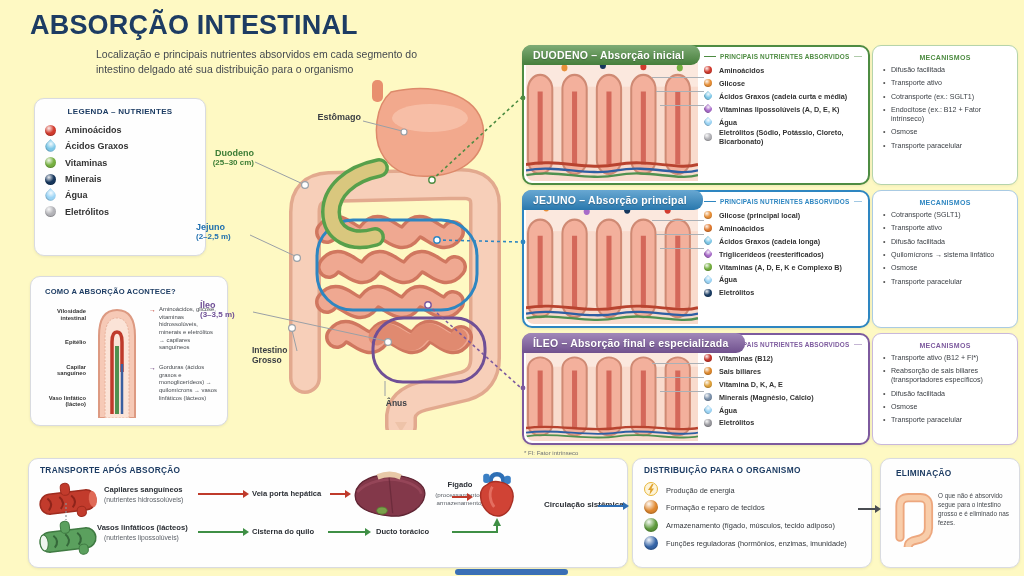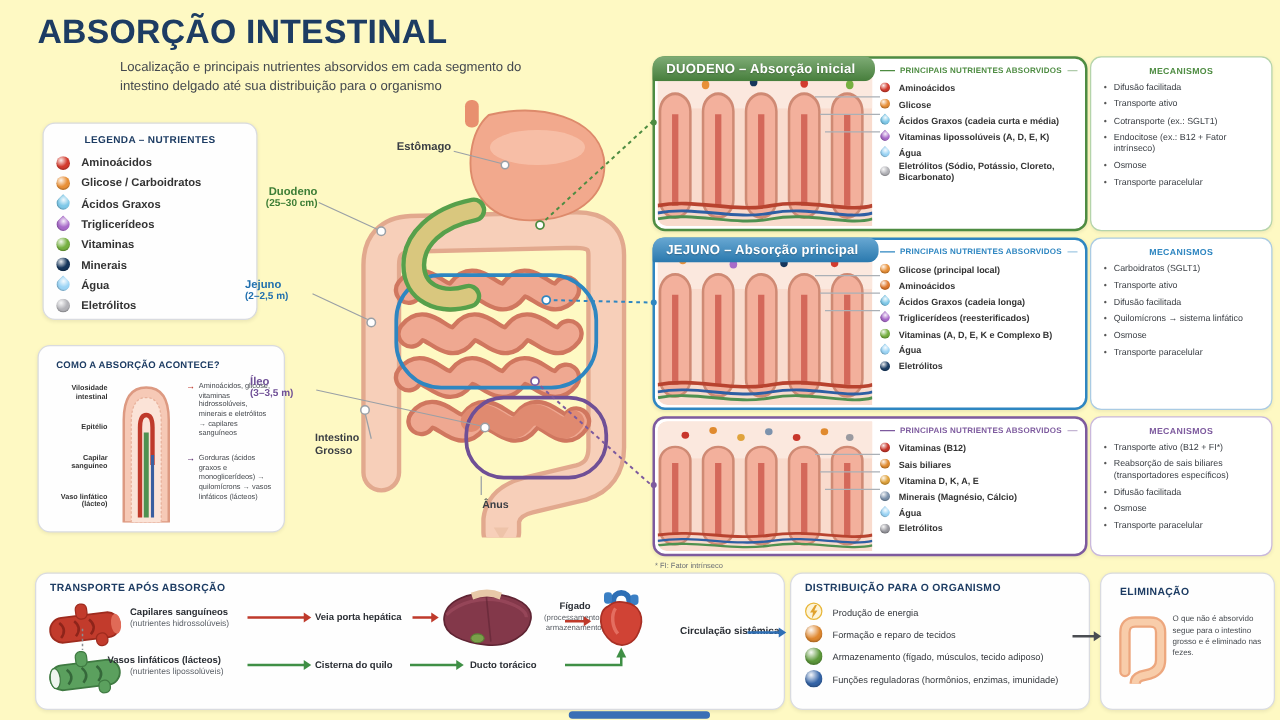--- a/index.html
+++ b/index.html
@@ -94,34 +94,26 @@
 
   <div class="card" id="legend">
     <h3>LEGENDA – NUTRIENTES</h3>
     <ul>
 
         <li>
           <span class="dot" data-shape="circle" style="background-color: rgb(210, 59, 46);"></span>
           <span class="lbl">Aminoácidos</span>
         </li>
 
-        <li>
-          <span class="dot" data-shape="circle" style="background-color: rgb(232, 144, 56);"></span>
-          <span class="lbl">Glicose / Carboidratos</span>
-        </li>
 
         <li>
           <span class="dot" data-shape="drop" style="background-color: rgb(126, 200, 232);"></span>
           <span class="lbl">Ácidos Graxos</span>
         </li>
 
-        <li>
-          <span class="dot" data-shape="drop" style="background-color: rgb(168, 107, 201);"></span>
-          <span class="lbl">Triglicerídeos</span>
-        </li>
 
         <li>
           <span class="dot" data-shape="circle" style="background-color: rgb(118, 176, 65);"></span>
           <span class="lbl">Vitaminas</span>
         </li>
 
         <li>
           <span class="dot" data-shape="circle" style="background-color: rgb(22, 54, 92);"></span>
           <span class="lbl">Minerais</span>
         </li>
@@ -381,30 +373,31 @@
             <span class="dot sm" data-shape="circle" style="background-color: rgb(29, 63, 102);"></span>
             <span class="nlabel">Eletrólitos</span>
           </li>
         </ul>
     </div>
   </section>
   <aside class="mech" style="top: 190px; height: 138px; border-color: rgb(170, 203, 227);">
     <h4 style="color: rgb(46, 134, 193);">MECANISMOS</h4>
     <ul>
 
-    <li>Carboidratos (SGLT1)</li>
+    <li>Cotransporte (SGLT1)</li>
         <li>Transporte ativo</li>
         <li>Difusão facilitada</li>
         <li>Quilomícrons → sistema linfático</li>
         <li>Osmose</li>
         <li>Transporte paracelular</li>
       </ul>
   </aside>
 
   <section class="panel" style="top: 333px; height: 112px; border-color: rgb(125, 90, 158);">
+    <header class="ribbon" style="background-color: rgb(125, 90, 158);">ÍLEO – Absorção final e especializada</header>
     <div class="villi-wrap">
       <svg viewBox="0 0 170 112" preserveAspectRatio="none">
         <rect width="170" height="112" fill="#f9dbcd"></rect>
           <rect width="170" height="32" fill="#fbe8de"></rect>
         <g>
           <rect x="2" y="22" width="24" height="84" rx="12" fill="#f3b09c" stroke="#cf8a74" stroke-width="2"></rect>
           <rect x="36" y="22" width="24" height="84" rx="12" fill="#f3b09c" stroke="#cf8a74" stroke-width="2"></rect>
           <rect x="70" y="22" width="24" height="84" rx="12" fill="#f3b09c" stroke="#cf8a74" stroke-width="2"></rect>
           <rect x="104" y="22" width="24" height="84" rx="12" fill="#f3b09c" stroke="#cf8a74" stroke-width="2"></rect>
           <rect x="138" y="22" width="24" height="84" rx="12" fill="#f3b09c" stroke="#cf8a74" stroke-width="2"></rect>
@@ -524,21 +517,21 @@
 
   <svg class="b-icon" style="left:36px;top:518px" width="64" height="40" viewBox="0 0 64 40">
     <g transform="rotate(-7 32 22)">
       <rect x="4" y="12" width="56" height="20" rx="10" fill="#5ba05e" stroke="#3f7a42" stroke-width="1.5"></rect>
       <rect x="26" y="3" width="9" height="12" rx="4" fill="#5ba05e" stroke="#3f7a42" stroke-width="1"></rect>
       <rect x="42" y="28" width="9" height="10" rx="4" fill="#5ba05e" stroke="#3f7a42" stroke-width="1"></rect>
       <ellipse cx="8" cy="22" rx="4" ry="8" fill="#eef5ee" stroke="#3f7a42" stroke-width="1"></ellipse>
       <path d="M18,16 Q24,22 18,28 M30,16 Q36,22 30,28 M42,16 Q48,22 42,28" fill="none" stroke="#35683a" stroke-width="2"></path>
     </g>
   </svg>
-  <span class="b-bold" style="left:86px;top:523px">Vasos linfáticos (lácteos)</span>
+  <span class="b-bold" style="left:97px;top:523px">Vasos linfáticos (lácteos)</span>
   <span class="b-sub" style="left:104px;top:534px">(nutrientes lipossolúveis)</span>
   <div class="arr grn" style="left:198px;top:531px;width:46px"></div>
   <span class="b-bold" style="left:252px;top:527px">Cisterna do quilo</span>
   <div class="arr grn" style="left:328px;top:531px;width:38px"></div>
   <span class="b-bold" style="left:376px;top:527px">Ducto torácico</span>
 
   <div class="card" style="left:632px;top:458px;width:240px;height:110px"></div>
   <span class="b-title" style="left:644px;top:465px">DISTRIBUIÇÃO PARA O ORGANISMO</span>
   <span class="energy-ring" style="left: 644px; top: 482px; border-color: rgb(232, 183, 58);">
     <svg width="8" height="11" viewBox="0 0 8 11">

